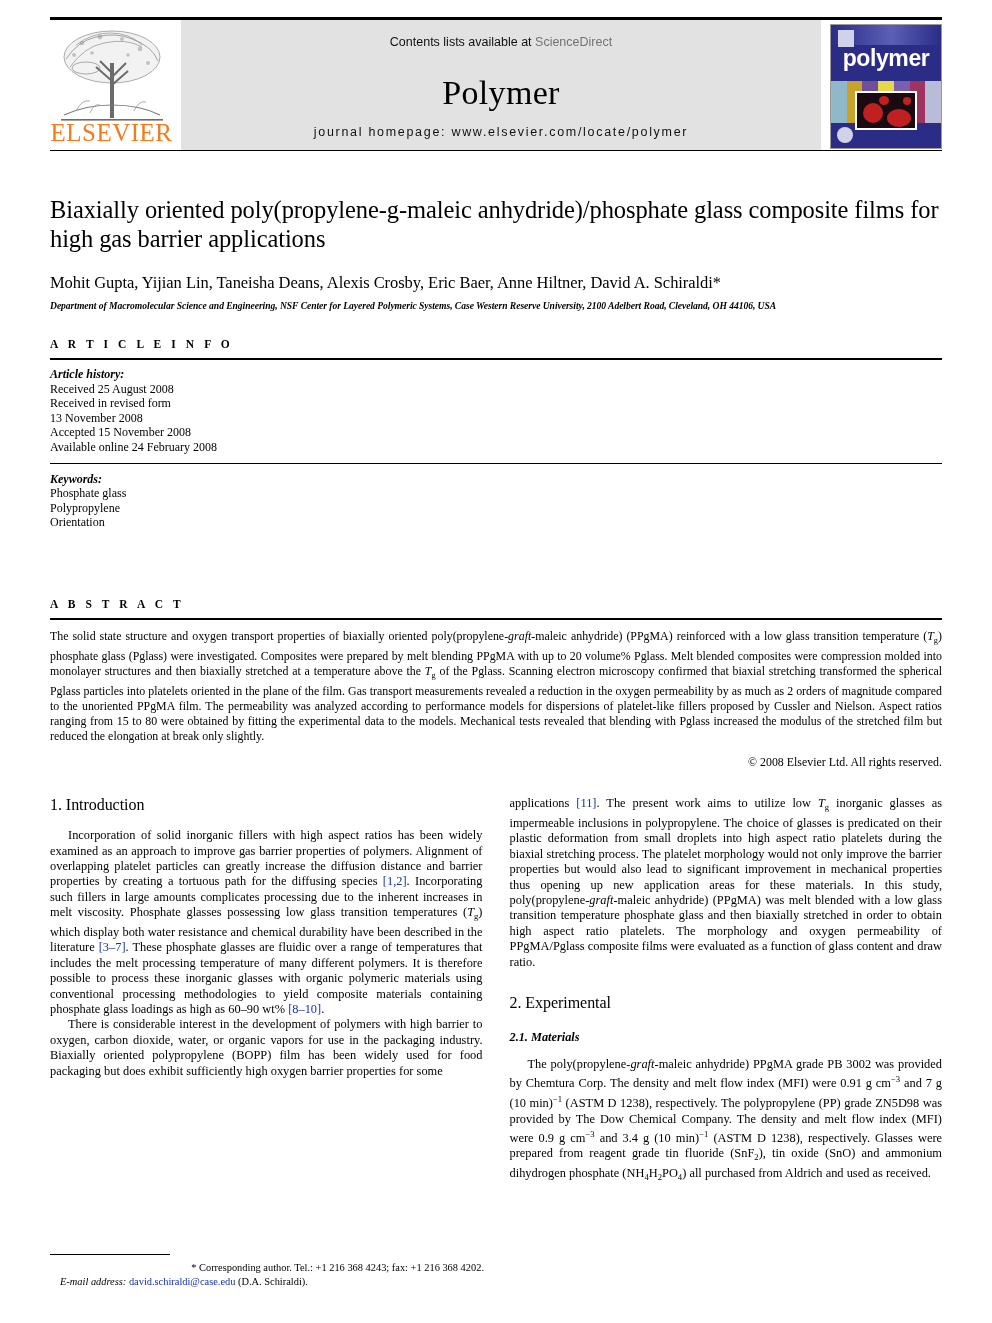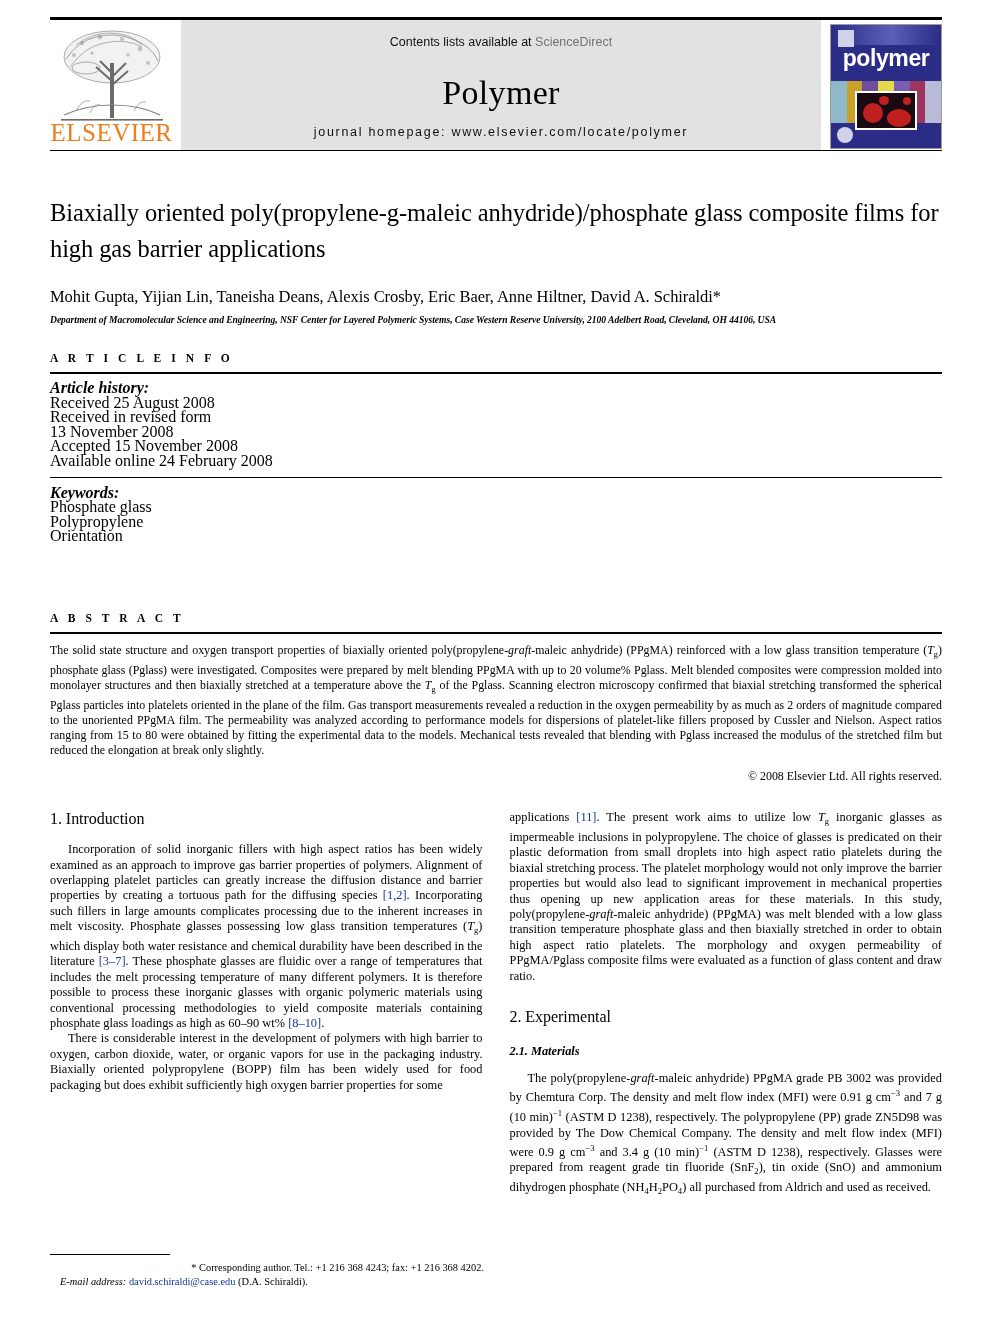--- a/index.html
+++ b/index.html
@@ -128,21 +128,21 @@
   .cover-foot {
     position:absolute; bottom:4px; left:0; right:0; text-align:center;
     color:#b9bcd8; font-size:4px; font-family:"Liberation Sans",sans-serif;
   }
 
   .rule-under-masthead { border-top: 1px solid #000; margin-top: 0px; }
 
   
   .title {
     font-size: 24.5px;
-    line-height: 36px;
+    line-height: 29px;
     margin-top: 44px;
     letter-spacing: -0.1px;
   }
   .authors {
     font-size: 16.5px;
     line-height: 20px;
     margin-top: 20px;
     letter-spacing: -0.05px;
   }
   .affiliation {
@@ -162,21 +162,21 @@
   }
   .col-info { flex: 0 0 228px; }
   .col-abs  { flex: 1 1 auto; }
   .sec-label {
     font-family:"Liberation Serif", serif;
     font-weight: bold;
     font-size: 11.5px;
     letter-spacing: 3.6px;
   }
   .hr-thick { border-top: 2px solid #000; margin-top: 8px; }
-  .info-body { font-size: 16px; line-height: 14.6px; margin-top: 7px; }
+  .info-body { font-size: 12px; line-height: 14.6px; margin-top: 7px; }
   .info-body .it { font-style: italic; font-weight: bold; }
   .kw-block { margin-top: 8px; padding-top: 8px; border-top: 1px solid #000; }
   .abs-body {
     font-size: 11.9px;
     line-height: 14.9px;
     text-align: justify;
     margin-top: 9px;
   }
   .abs-copy { text-align: right; margin-top: 11px; font-size:11.9px; }
 

